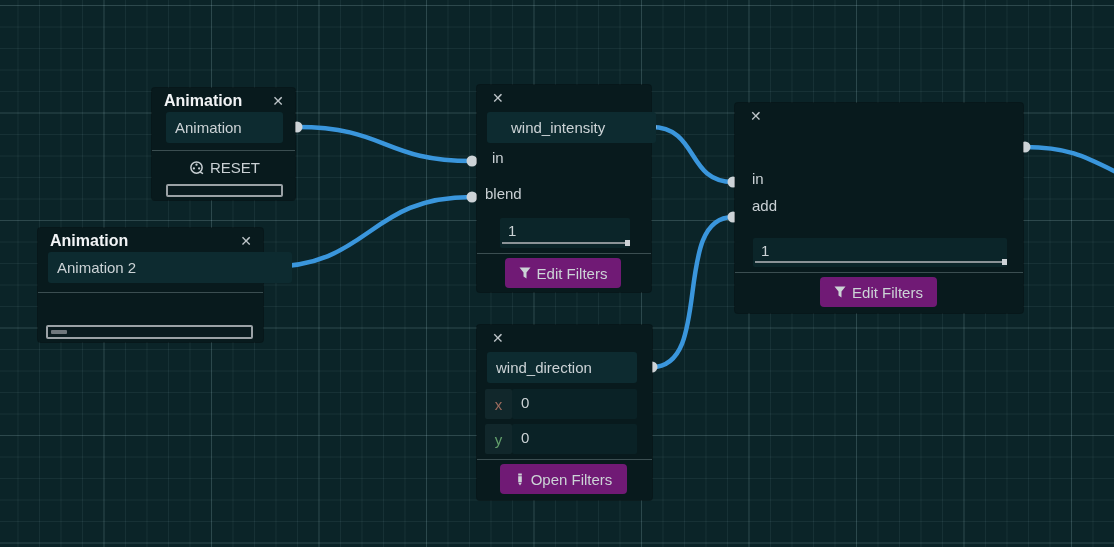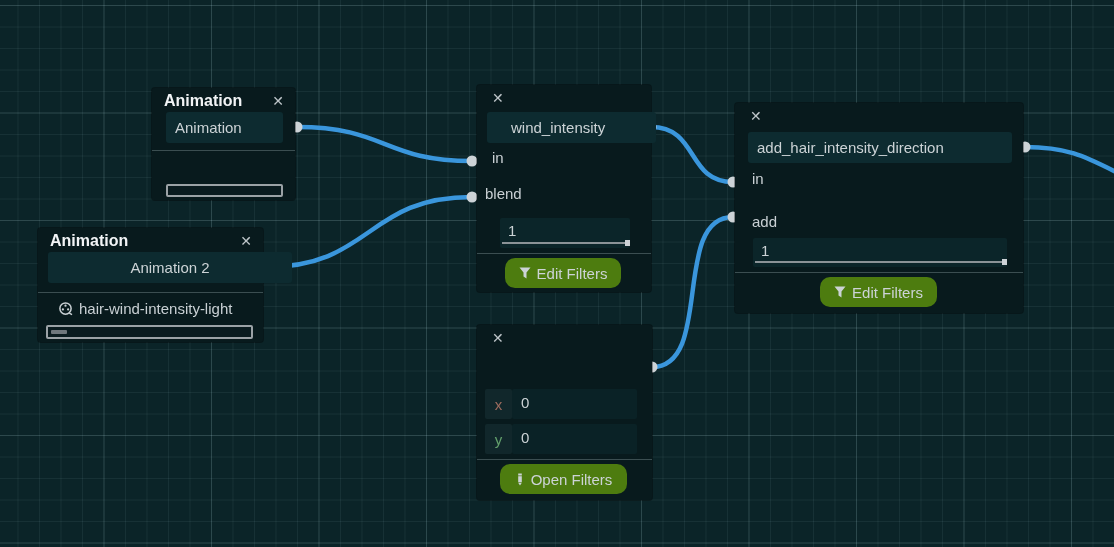--- a/index.html
+++ b/index.html
@@ -41,21 +41,21 @@
   }
   .sep{position:absolute;left:0;right:0;height:1px;background:rgba(195,215,220,0.28);}
   .iorow{position:absolute;height:24px;display:flex;align-items:flex-start;white-space:nowrap;}
   .amount{
     position:absolute;background:#0b2529;border-radius:2px;box-sizing:border-box;
     color:#ccd3d6;font-size:15px;padding:4px 0 0 8px;
   }
   .track{position:absolute;left:2px;right:2px;bottom:4px;height:2px;background:#8b9397;}
   .knob{position:absolute;right:0;bottom:2px;width:5px;height:6px;background:#cdd2d6;}
   .btn{
-    position:absolute;background:#4d7c0f;border:none;border-radius:10px;
+    position:absolute;background:#701a75;border:none;border-radius:4px;
     color:#ccd3d6;font-size:15px;font-family:inherit;
     display:flex;align-items:center;justify-content:center;gap:6px;cursor:pointer;
   }
   .progress{
     position:absolute;box-sizing:border-box;border:2px solid #9ba2a6;border-radius:2px;
     background:#0a1b1f;overflow:hidden;
   }
   .pfill{position:absolute;left:3px;top:3px;bottom:3px;background:#6f777c;border-radius:1px;}
   .animrow{position:absolute;display:flex;align-items:center;gap:6px;white-space:nowrap;}
   .chip{
@@ -94,44 +94,44 @@
     </g>
   </svg>
 
   <div class="node" style="left:152px;top:88px;width:143px;height:112px">
     <div class="titlebar">
       <span class="title">Animation</span>
       <span class="close">✕</span>
     </div>
     <input class="field" style="left: 14px; top: 24px; width: 117px;" value="Animation">
     <div class="sep" style="top:62px"></div>
-    <div class="progress" style="left:14px;top:96px;width:117px;height:13px">
-      <div class="pfill" style="width: 0%;"></div>
-    </div>
-  </div>
-
-  <div class="node" style="left:38px;top:228px;width:225px;height:114px">
-    <div class="titlebar">
-      <span class="title">Animation</span>
-      <span class="close">✕</span>
-    </div>
-    <input class="field" style="left: 10px; top: 24px; width: 244px; text-align: center;" value="Animation 2">
-    <div class="sep" style="top:64px"></div>
-    <div class="animrow" style="left:20px;top:69px;height:22px">
+    <div class="animrow" style="left:14px;top:68px;width:117px;height:22px;justify-content:center">
       <span class="icn">
         <svg width="15" height="15" viewBox="0 0 16 16">
             <circle cx="8" cy="8" r="6" fill="none" stroke="#c9d0d4" stroke-width="1.6"></circle>
             <circle cx="8" cy="5" r="1.2" fill="#c9d0d4"></circle>
             <circle cx="5.2" cy="9" r="1.2" fill="#c9d0d4"></circle>
             <circle cx="10.8" cy="9" r="1.2" fill="#c9d0d4"></circle>
             <path d="M12 13 L15 14.5" stroke="#c9d0d4" stroke-width="1.6"></path>
           </svg>
       </span>
-      <span>hair-wind-intensity-light</span>
-    </div>
+      <span>RESET</span>
+    </div>
+    <div class="progress" style="left:14px;top:96px;width:117px;height:13px">
+      <div class="pfill" style="width: 0%;"></div>
+    </div>
+  </div>
+
+  <div class="node" style="left:38px;top:228px;width:225px;height:114px">
+    <div class="titlebar">
+      <span class="title">Animation</span>
+      <span class="close">✕</span>
+    </div>
+    <input class="field" style="left: 10px; top: 24px; width: 244px;" value="Animation 2">
+    <div class="sep" style="top:64px"></div>
     <div class="progress" style="left:8px;top:97px;width:207px;height:14px">
       <div class="pfill" style="width: 8%;"></div>
     </div>
   </div>
 
   <div class="node" style="left:477px;top:85px;width:174px;height:207px">
     <div class="titlebar">
       <span class="close">✕</span>
     </div>
     <input class="field" style="left: 10px; top: 27px; width: 169px; padding-left: 24px;" value="wind_intensity">
@@ -154,25 +154,24 @@
           </svg>
       </span>
       <span>Edit Filters</span>
     </button>
   </div>
 
   <div class="node" style="left:735px;top:103px;width:288px;height:210px">
     <div class="titlebar">
       <span class="close">✕</span>
     </div>
-    <input class="field" style="left: 13px; top: 29px; width: 264px;" value="add_hair_intensity_direction">
     <div class="iorow" style="left:17px;top:67px">
       <span>in</span>
     </div>
-    <div class="iorow" style="left:17px;top:110px">
+    <div class="iorow" style="left:17px;top:94px">
       <span>add</span>
     </div>
     <div class="amount" style="left:18px;top:135px;width:254px;height:29px">
       <span>1</span>
       <div class="track"></div>
       <div class="knob"></div>
     </div>
     <div class="sep" style="top:169px"></div>
     <button class="btn" style="left:85px;top:174px;width:117px;height:30px">
       <span class="icn">
@@ -181,20 +180,21 @@
           </svg>
       </span>
       <span>Edit Filters</span>
     </button>
   </div>
 
   <div class="node" style="left:477px;top:325px;width:175px;height:175px">
     <div class="titlebar">
       <span class="close">✕</span>
     </div>
+    <input class="field" style="left: 10px; top: 27px; width: 150px;" value="wind_direction">
     <div class="chip" style="left:8px;top:64px;color:#9c6b5e">
       <span>x</span>
     </div>
     <div class="axisval" style="left:35px;top:64px;width:125px">
       <span>0</span>
     </div>
     <div class="chip" style="left:8px;top:99px;color:#63a06c">
       <span>y</span>
     </div>
     <div class="axisval" style="left:35px;top:99px;width:125px">

